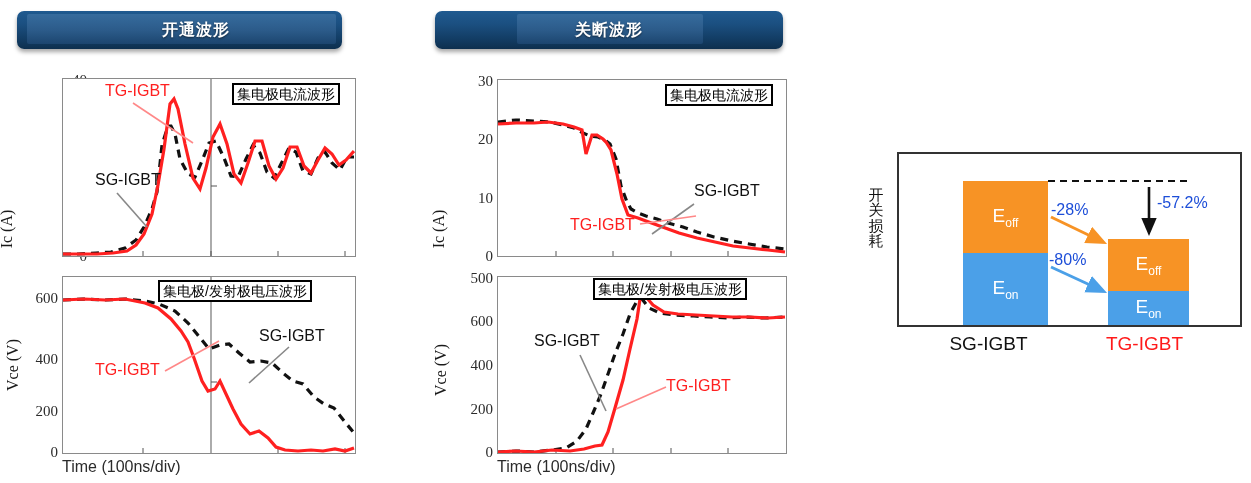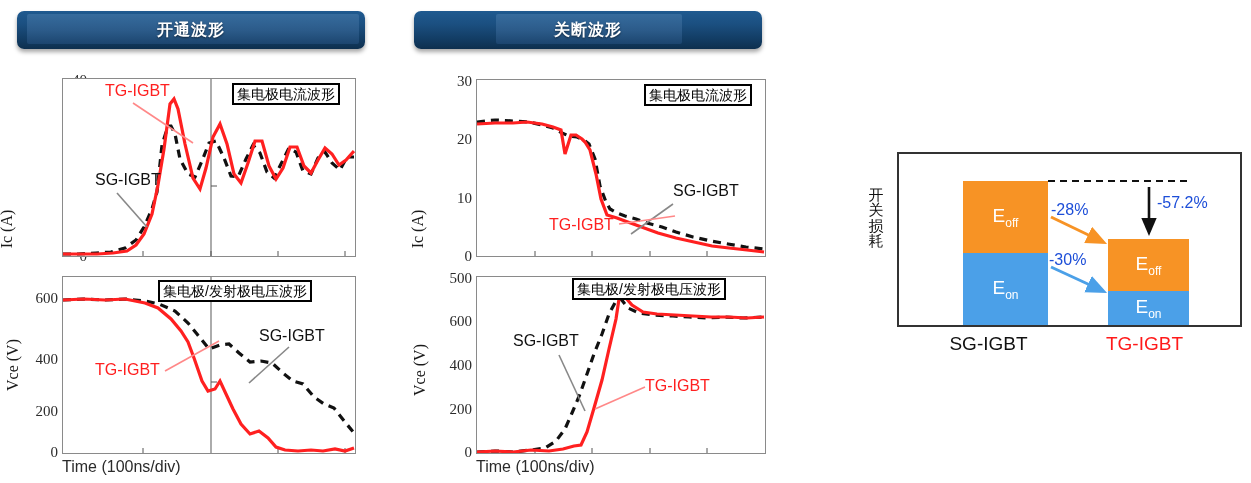--- a/index.html
+++ b/index.html
@@ -3,21 +3,21 @@
 <meta charset="utf-8">
 <style>
   html,body{margin:0;padding:0;}
   body{
     width:1251px;height:483px;background:#ffffff;overflow:hidden;
     font-family:"Liberation Sans", sans-serif;
     position:relative;
   }
   .panel{position:absolute;top:0;height:483px;}
   #panel-turnon{left:0;width:420px;}
-  #panel-turnoff{left:404px;width:420px;}
+  #panel-turnoff{left:425px;width:420px;}
   #panel-loss{left:860px;width:391px;}
 
   
   .banner{
     position:absolute;
     border-radius:7px;
     background:linear-gradient(180deg,#1f5a90 0%,#1b4f80 35%,#123c63 75%,#0d2f4e 100%);
     box-shadow:0 3px 4px rgba(0,0,0,.35);
     display:flex;align-items:center;justify-content:center;
   }
@@ -61,21 +61,21 @@
   .pct{position:absolute;font-size:16px;color:#1d4ed8;white-space:nowrap;z-index:7;}
   #lossylabel{position:absolute;font-size:15px;color:#111;line-height:1.02;
               text-align:center;letter-spacing:0px;}
   #lossylabel span{display:block;}
 </style>
 </head>
 <body>
 
 <div class="panel" id="panel-turnon">
 
-  <div class="banner" style="left:17px;top:11px;width:348px;height:38px;">
+  <div class="banner" style="left:17px;top:11px;width:292px;height:38px;padding-left:33px;">
     <div class="inner" style="left:10px;right:6px;"></div>
     <div class="btext">开通波形</div>
   </div>
 
   <div class="chart" style="left:0;top:70px;width:400px;height:190px;">
     <div class="ylabel" style="left:-12px;top:150px;transform:rotate(-90deg);">Ic (A)</div>
     <div style="position:absolute;left:0;top:0;width:58px;height:185px;padding-left:29px;">
       <div class="ytick" style="top:10px;">40</div>
       <div class="ytick" style="top:54px;">30</div>
       <div class="ytick" style="top:98px;">20</div>
@@ -257,19 +257,19 @@
           <path d="M0,0 L7,3 L0,6 z" fill="#111"></path>
         </marker>
       </defs>
       <line x1="149" y1="27" x2="293" y2="27" stroke="#111" stroke-width="2" stroke-dasharray="7,5"></line>
       <line x1="250" y1="33" x2="250" y2="78" stroke="#111" stroke-width="2.6" marker-end="url(#ah-black)"></line>
       <line x1="152" y1="63" x2="204" y2="88" stroke="#F79325" stroke-width="3" marker-end="url(#ah-orange)"></line>
       <line x1="152" y1="113" x2="204" y2="137" stroke="#4BA0E8" stroke-width="3" marker-end="url(#ah-blue)"></line>
     </svg>
 
     <div class="pct" style="left:152px;top:47px;">-28%</div>
-    <div class="pct" style="left:150px;top:97px;">-30%</div>
+    <div class="pct" style="left:150px;top:97px;">-80%</div>
     <div class="pct" style="left:258px;top:40px;">-57.2%</div>
   </div>
 
   <div class="cat blk" style="left:46px;top:333px;width:165px;">SG-IGBT</div>
   <div class="cat red" style="left:202px;top:333px;width:165px;">TG-IGBT</div>
 </div>
 
 </body></html>

